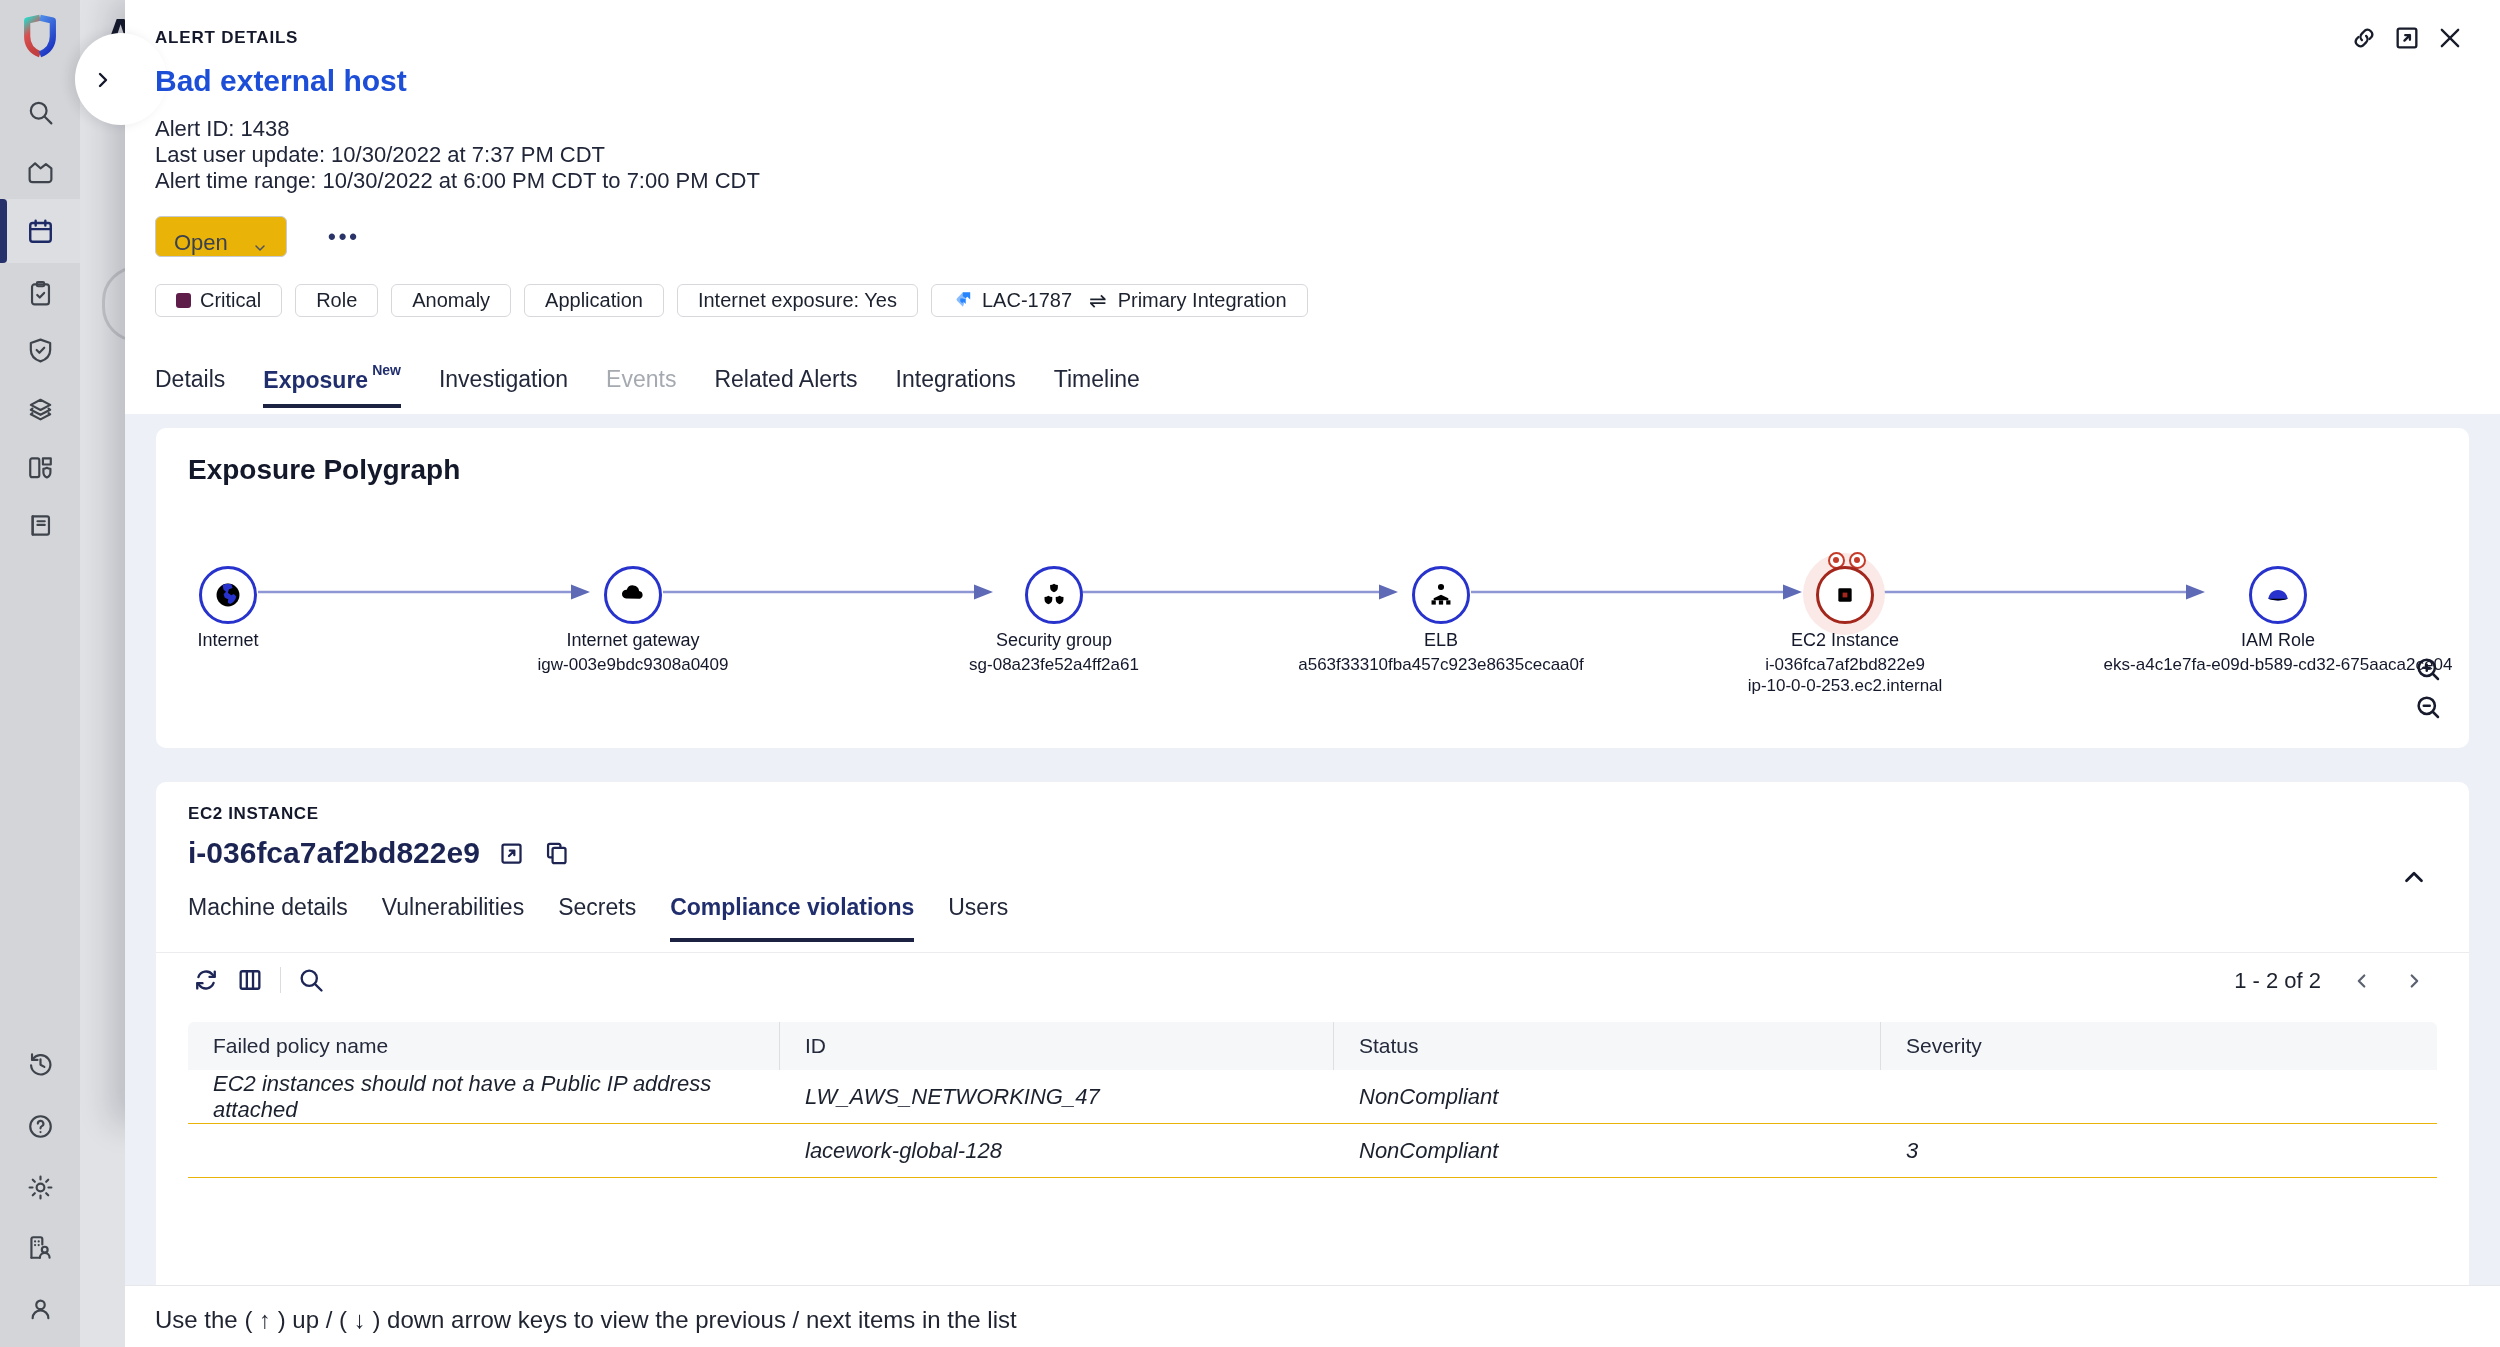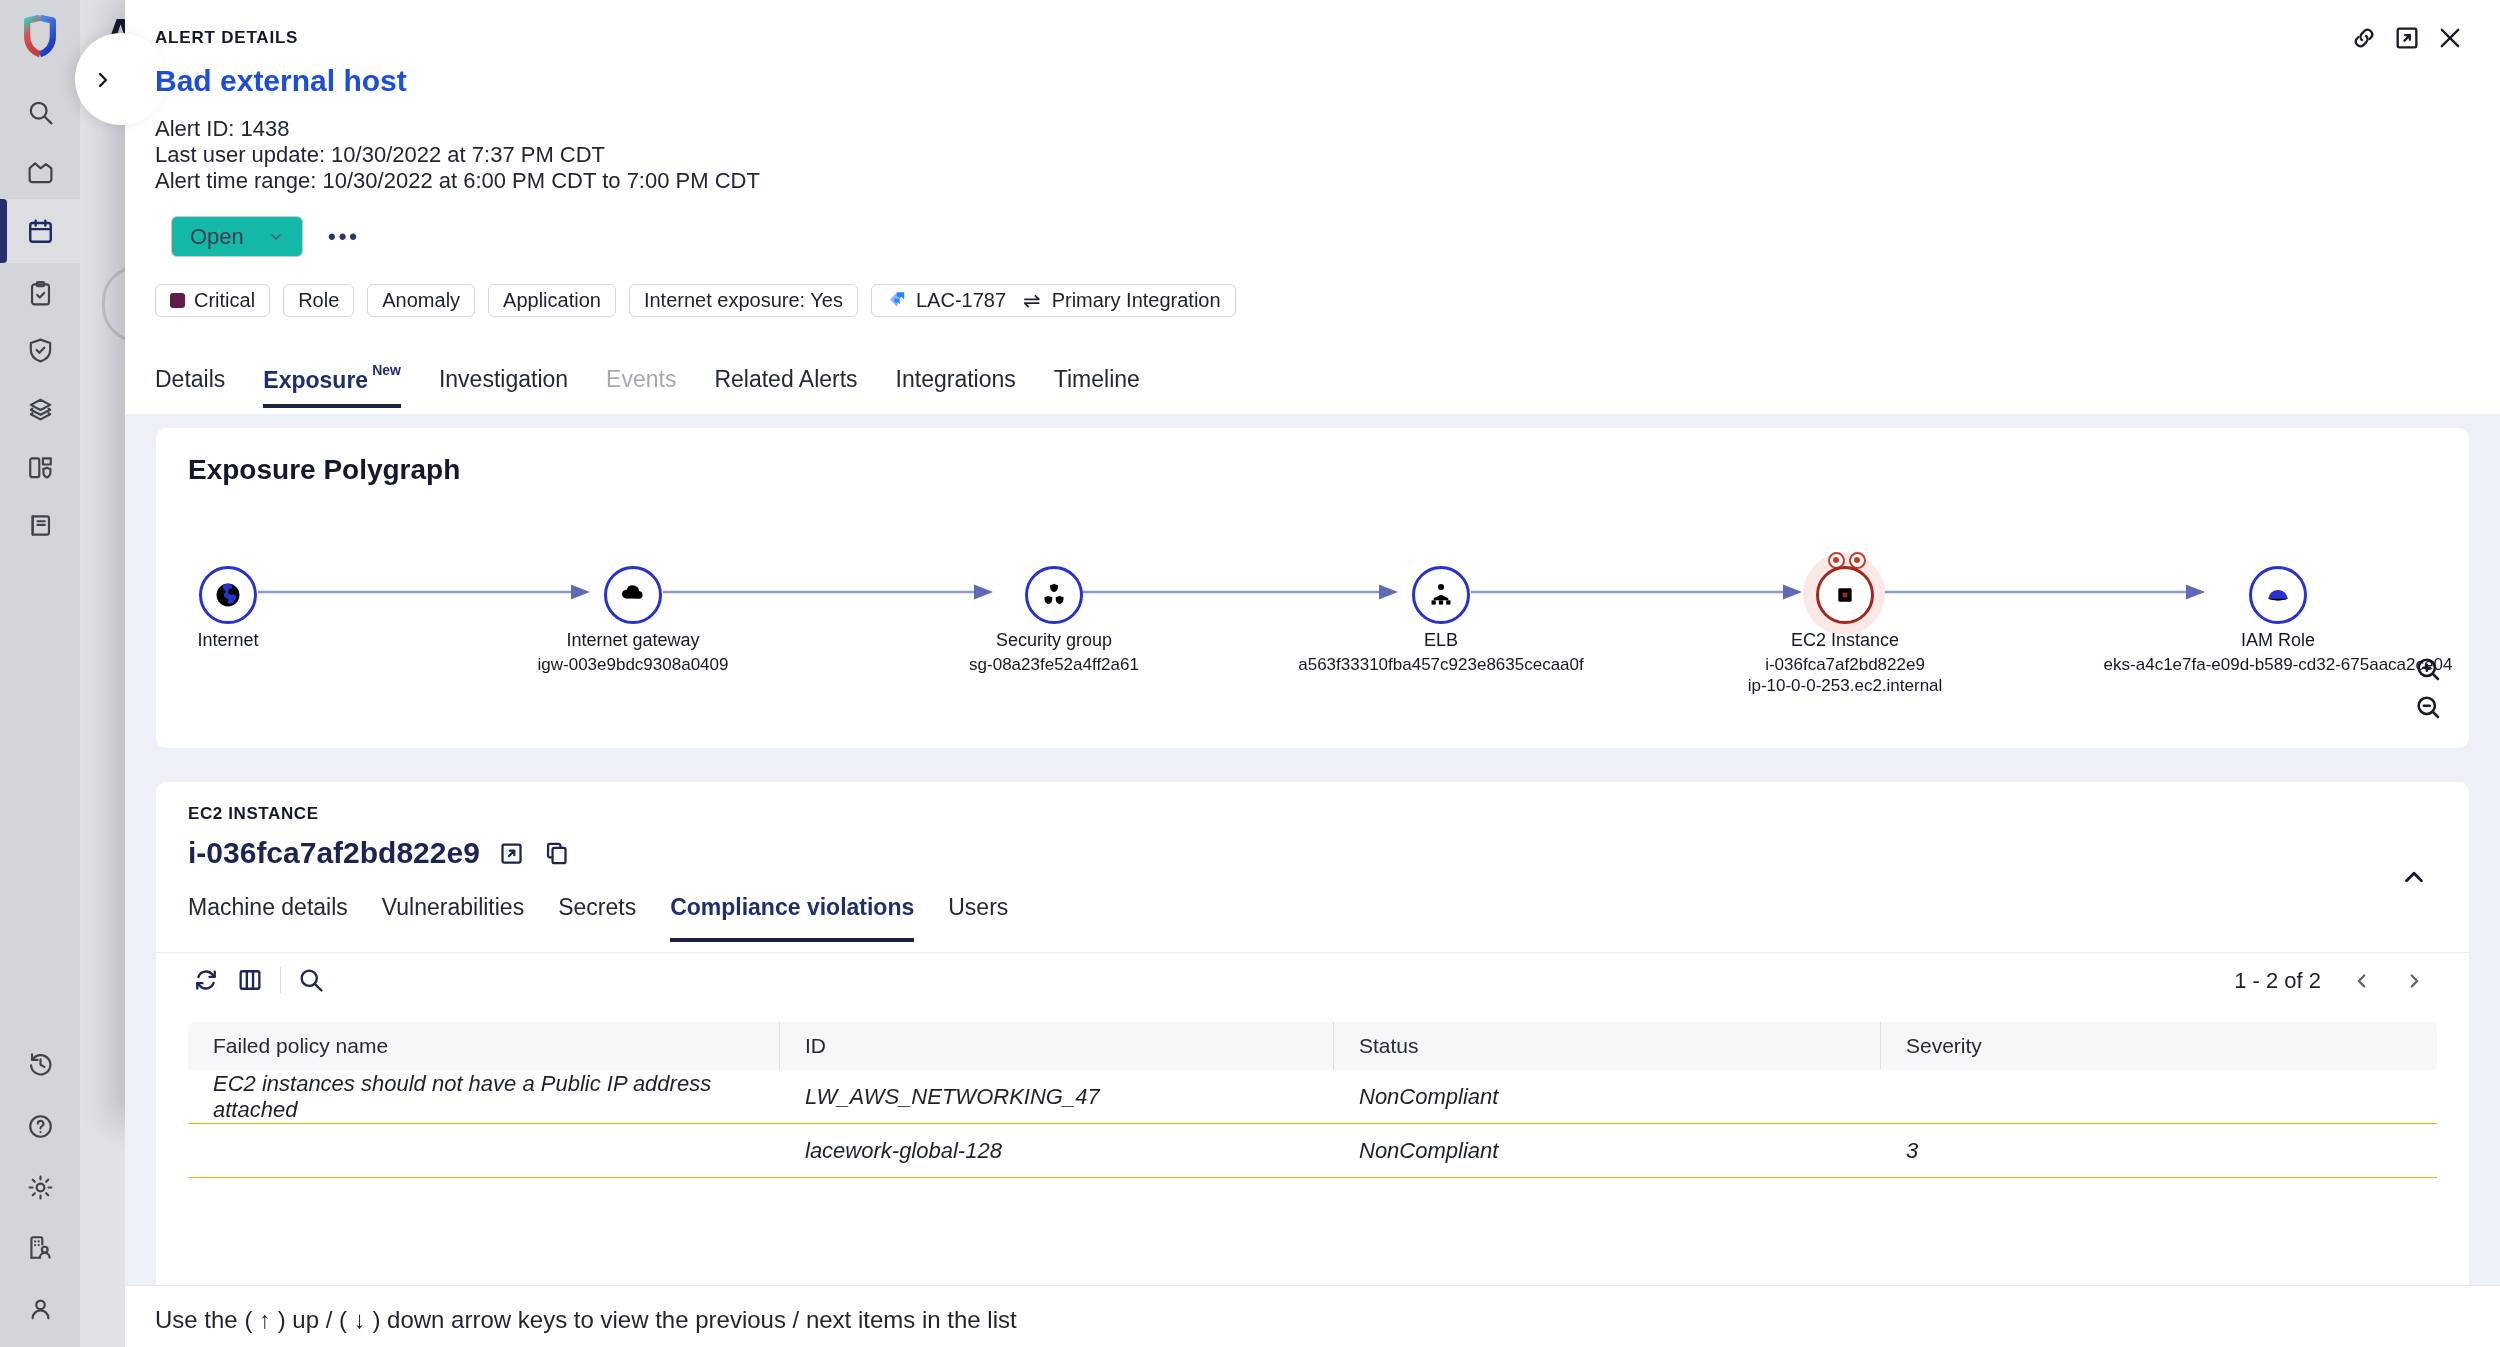--- a/index.html
+++ b/index.html
@@ -30,28 +30,28 @@
   
   #drawer{left:125px;top:0;width:2375px;height:1124px;background:#fff;z-index:5;box-shadow:-14px 0 30px rgba(20,24,43,.18);}
   #notch{left:-50px;top:33px;width:92px;height:92px;border-radius:50%;background:#fff;box-shadow:-5px 0 12px rgba(20,24,43,.10);}
   #notch-chevron{left:-34px;top:68px;width:24px;height:24px;color:#14182b;}
   #notch-chevron svg{stroke-width:2.4;}
 
   #eyebrow{left:30px;top:28px;font-size:17px;font-weight:700;letter-spacing:.8px;color:#14182b;}
   #alert-title{left:30px;top:64px;font-size:30px;font-weight:700;color:#1d4ed8;}
   #meta{left:30px;top:116px;font-size:22px;line-height:26px;color:#202538;}
 
-  #status-btn{left:30px;top:216px;height:41px;padding:0 18px;display:flex;align-items:center;gap:24px;
-    border:1.5px solid #c6cbd3;border-radius:6px;background:#14b8a6;font-size:22px;color:#3a4150;box-sizing:border-box;margin-left:16px;}
+  #status-btn{left:30px;top:216px;height:41px;padding:0 18px;display:flex;align-items:flex-end;gap:24px;
+    border:1.5px solid #c6cbd3;border-radius:6px;background:#eab308;font-size:22px;color:#3a4150;box-sizing:border-box;}
   #status-btn .chev{color:#4b5260;}
   #more-btn{left:196px;top:216px;width:46px;height:41px;display:flex;align-items:center;justify-content:center;
     color:#2a3468;font-size:22px;font-weight:700;letter-spacing:3px;}
 
   #tags-row{left:30px;top:284px;display:flex;gap:13px;height:33px;}
-  .tag{display:flex;align-items:center;gap:9px;height:33px;padding:0 14px;border:1.5px solid #d6d8dc;border-radius:6px;
+  .tag{display:flex;align-items:center;gap:9px;height:33px;padding:0 20px;border:1.5px solid #d6d8dc;border-radius:6px;
     background:#fff;font-size:20px;color:#1c212e;box-sizing:border-box;white-space:nowrap;}
   #critical-square{width:15px;height:15px;border-radius:3px;background:#5f1d4a;}
   .jira-arrows{margin:0 2px 0 8px;font-size:21px;}
 
   #tabs-row{left:30px;top:366px;display:flex;gap:38px;height:48px;align-items:flex-start;}
   .tab{font-size:23px;color:#22283a;font-weight:500;padding-bottom:14px;position:relative;white-space:nowrap;}
   .tab.active{color:#202e6e;font-weight:700;border-bottom:4px solid #1c2342;padding-bottom:10px;}
   .tab.disabled{color:#a5a9b0;}
   .tab sup{font-size:14px;font-weight:700;color:#202e6e;position:relative;top:-4px;margin-left:4px;}
 

